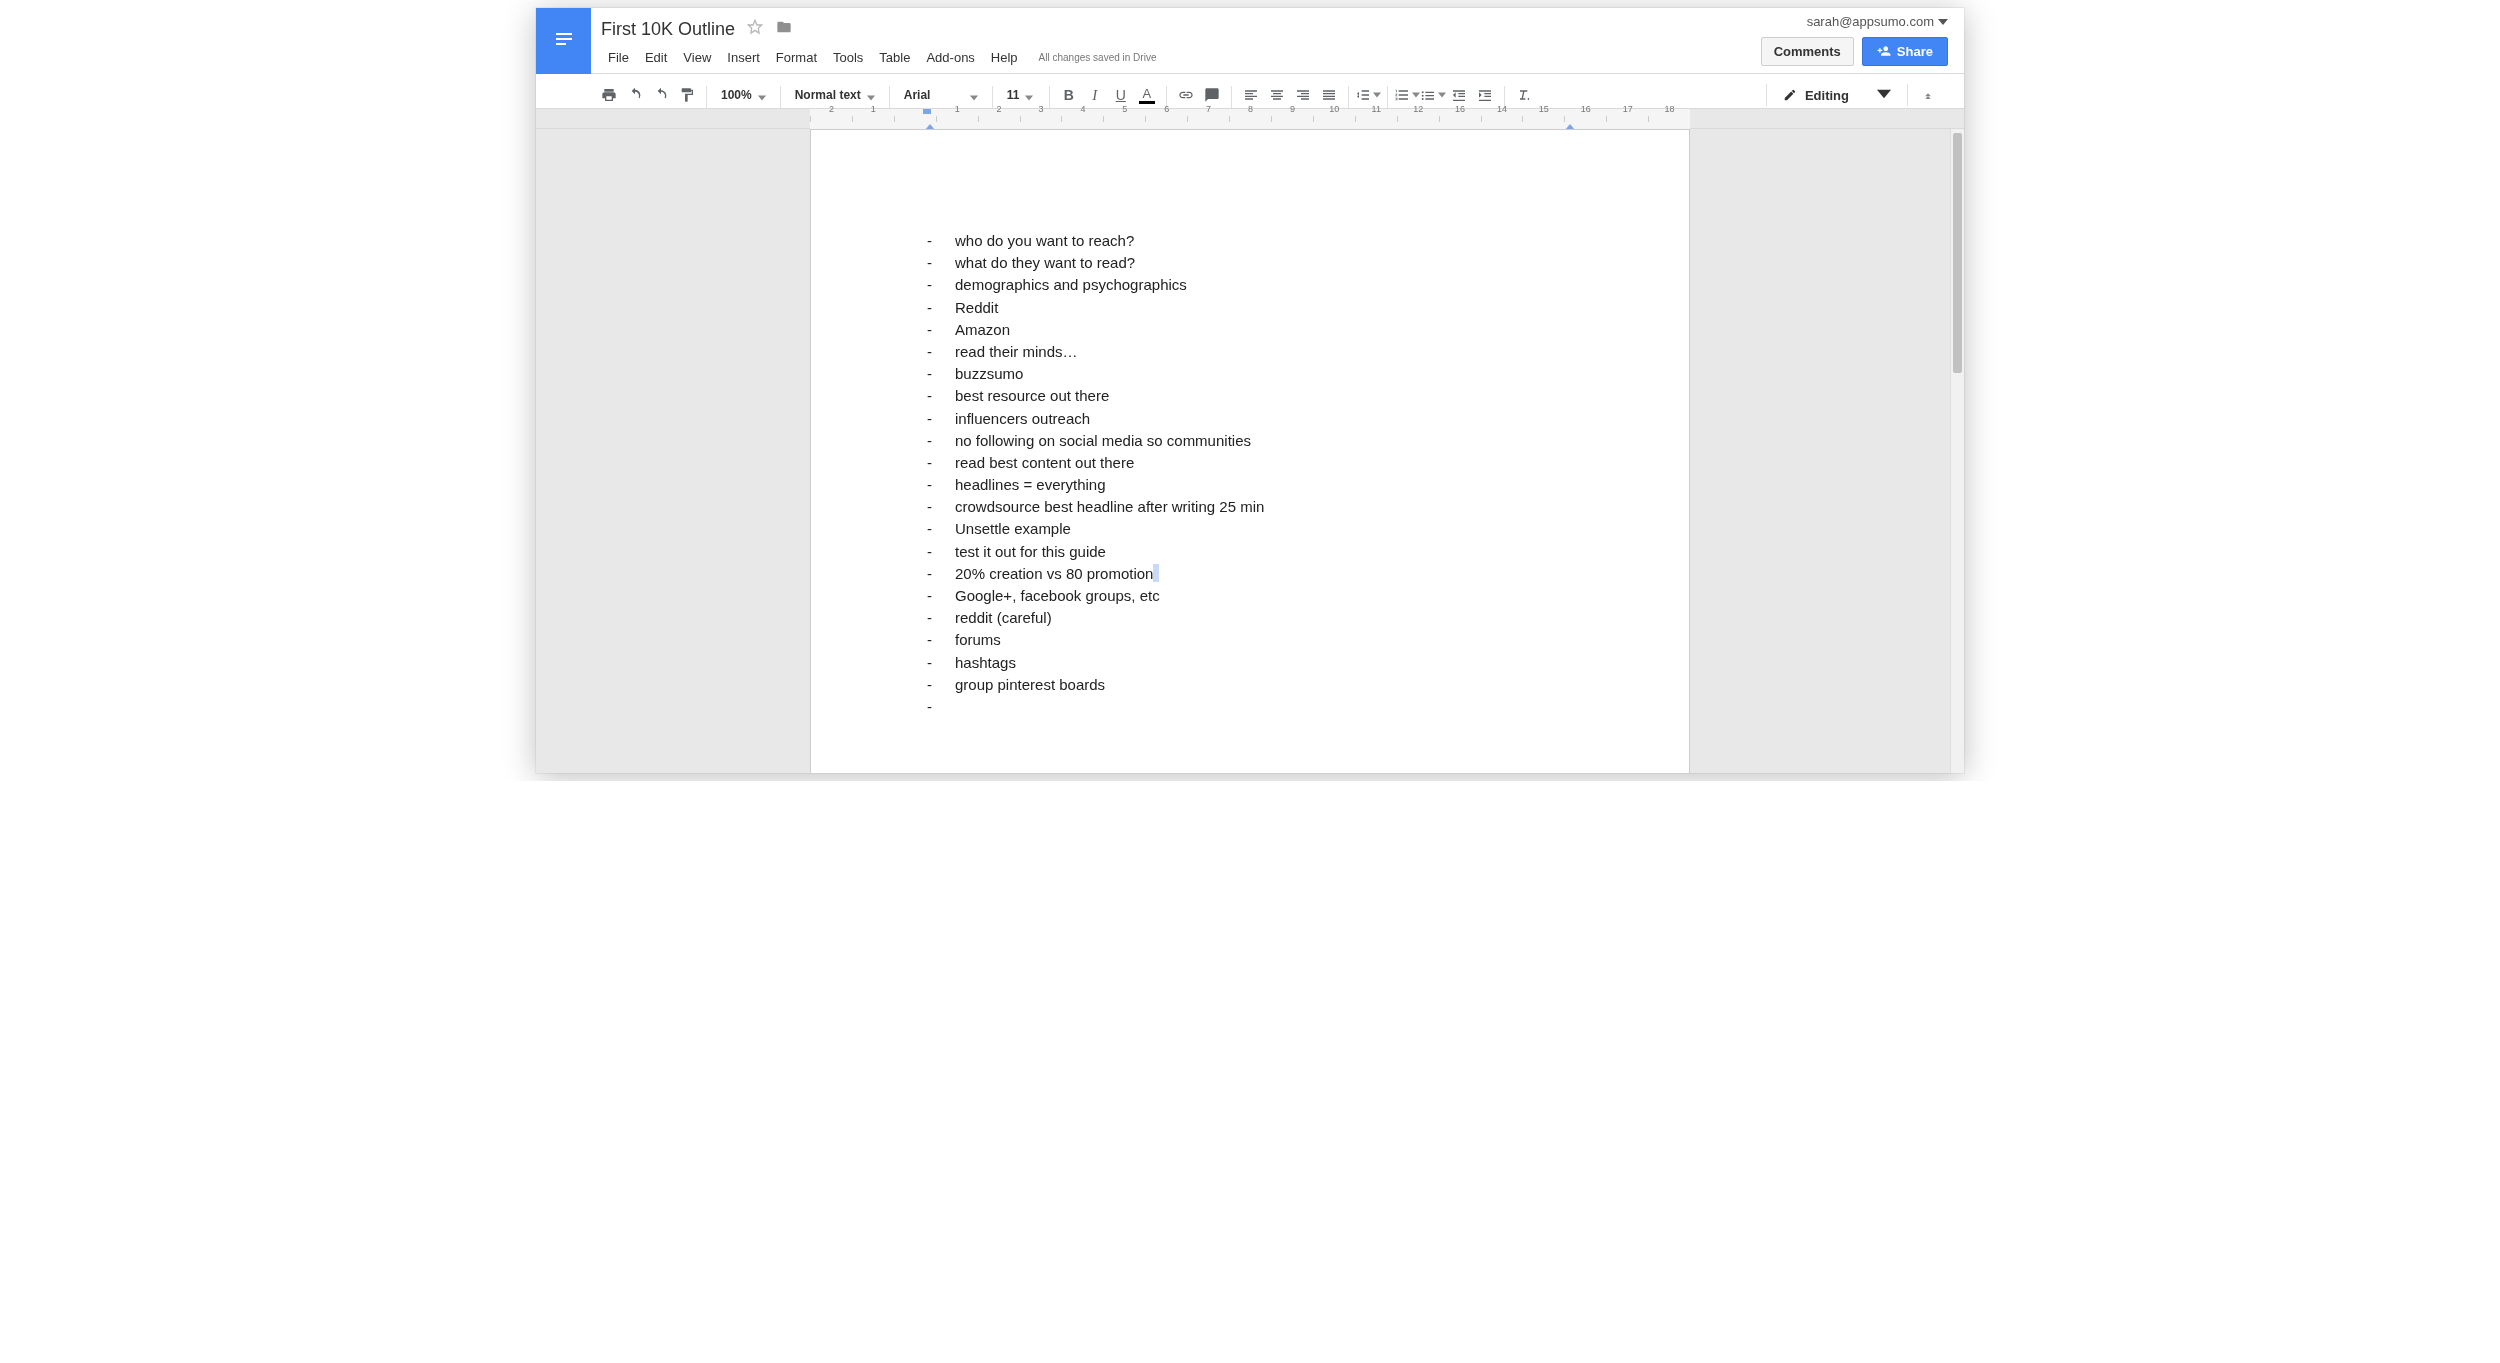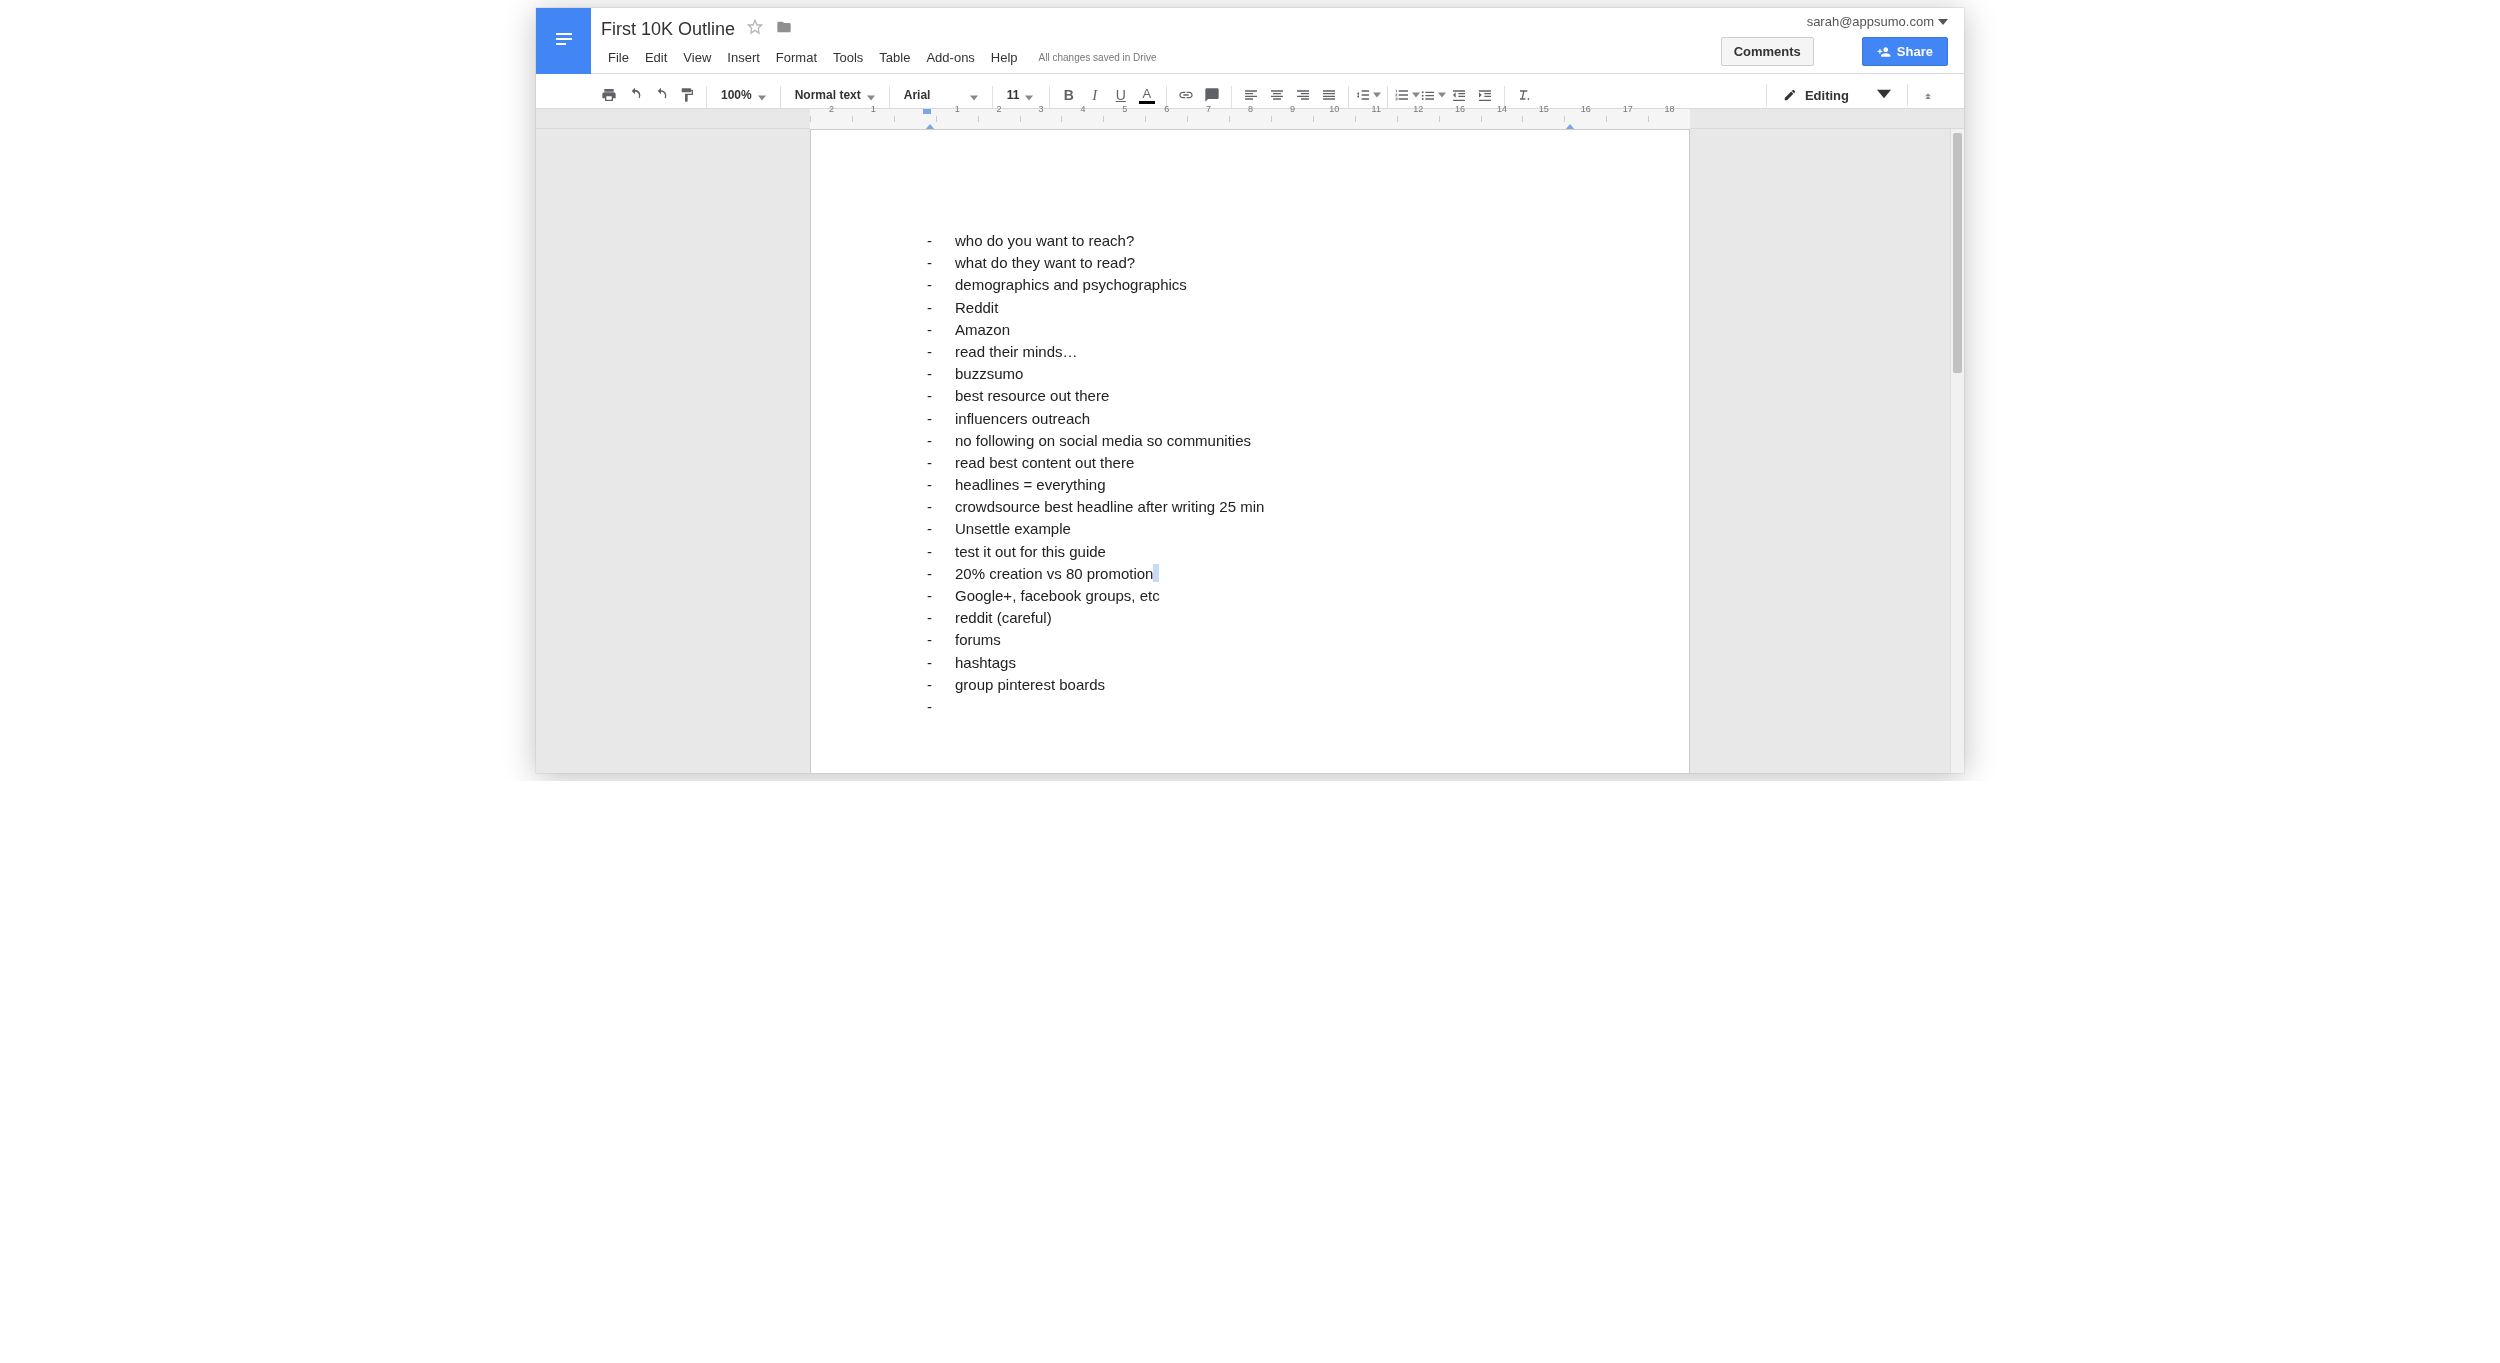--- a/index.html
+++ b/index.html
@@ -101,23 +101,22 @@
   .btn-share {
     background: #4285f4;
     border: 1px solid #3a76d8;
     color: #fff;
     font-size: 13px;
     font-weight: bold;
     padding: 6px 14px;
     border-radius: 2px;
     cursor: pointer;
     display: flex;
-    align-items: flex-end;
+    align-items: flex-start;
     gap: 6px;
-    margin-left: 40px;
   }
   .btn-share svg { width: 14px; height: 14px; fill: #fff; }
 
   
   .toolbar {
     height: 35px;
     border-bottom: 1px solid #d9d9d9;
     background: #fff;
     display: flex;
     align-items: flex-end;

